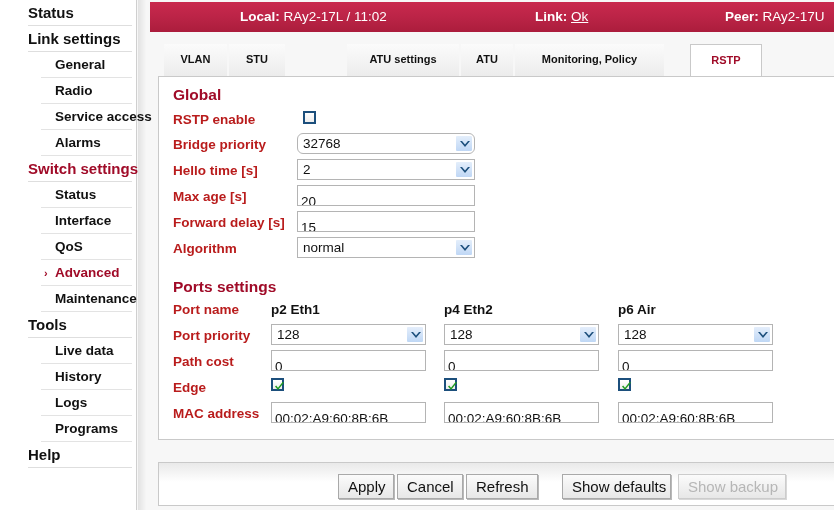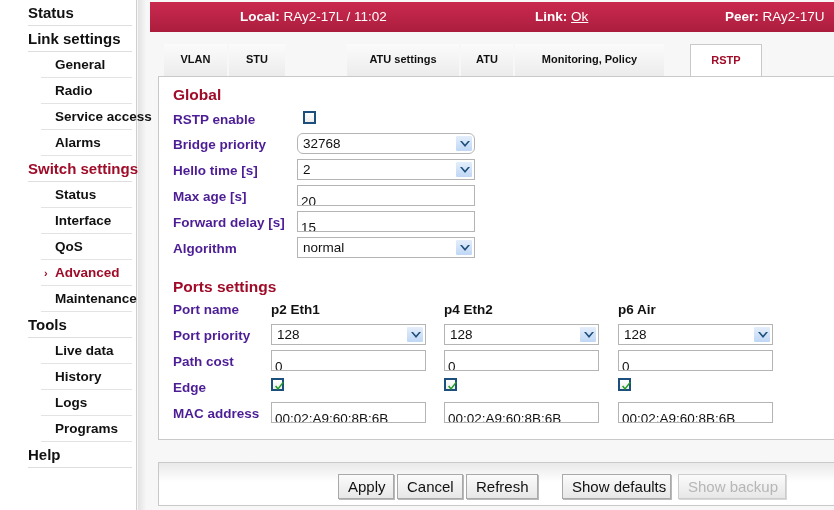--- a/index.html
+++ b/index.html
@@ -124,21 +124,21 @@
     position: absolute;
     font-size: 15.5px;
     font-weight: bold;
     color: #a00b28;
     white-space: nowrap;
   }
   .field-label {
     position: absolute;
     font-size: 13.5px;
     font-weight: bold;
-    color: #4c1d95;
+    color: #b91c1c;
     white-space: nowrap;
     line-height: 20px;
   }
   .col-head {
     position: absolute;
     font-size: 13.5px;
     font-weight: bold;
     color: #111111;
     white-space: nowrap;
     line-height: 20px;

